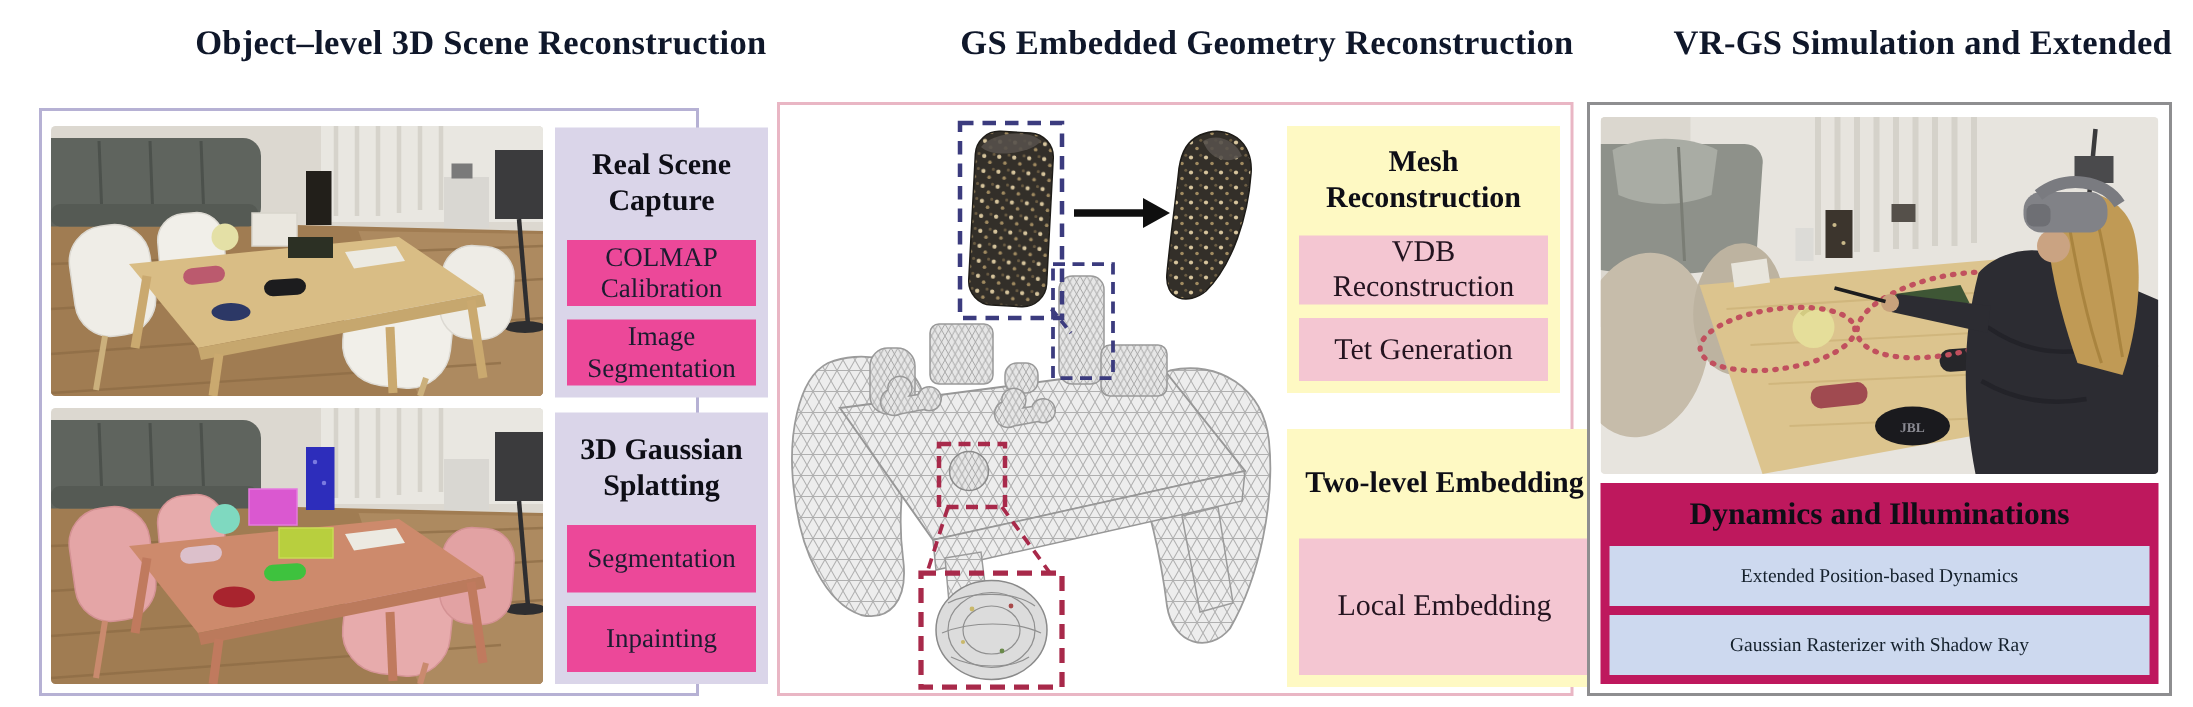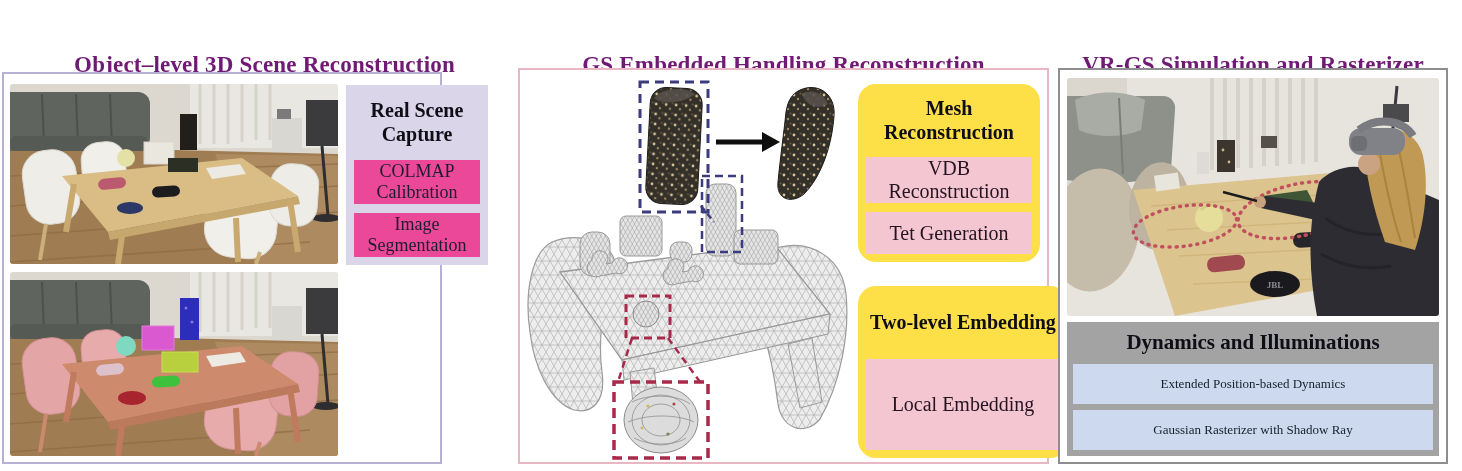--- a/index.html
+++ b/index.html
@@ -1,56 +1,56 @@
 <!DOCTYPE html>
 <html><head>
 <meta charset="utf-8">
 <style>
   html,body{margin:0;padding:0;background:#ffffff;}
   .canvas{position:relative;width:1462px;height:471px;background:#ffffff;overflow:hidden;
           font-family:"Liberation Serif","DejaVu Serif",serif;}
-  .col-title{position:absolute;top:16px;text-align:center;font-weight:bold;font-size:23px;
-             color:#701a75;letter-spacing:.2px;margin-top:36px;}
+  .col-title{position:absolute;top:16px;text-align:right;font-weight:bold;font-size:23px;
+             color:#0f172a;letter-spacing:.2px;}
   #title-left{left:18px;width:493px;}
   #title-middle{left:518px;width:531px;}
   #title-right{left:1058px;width:390px;}
   .panel{position:absolute;background:#ffffff;box-sizing:border-box;}
-  #panel-left{left:2px;top:72px;width:440px;height:392px;border:2px solid #b6b1d4;}
+  #panel-left{left:26px;top:72px;width:440px;height:392px;border:2px solid #b6b1d4;}
   #panel-middle{left:518px;top:68px;width:531px;height:396px;border:2px solid #e9b6c4;}
   #panel-right{left:1058px;top:68px;width:390px;height:396px;border:2px solid #8e8e90;}
   .photo{position:absolute;overflow:hidden;border-radius:3px;}
   .photo svg{display:block;}
   .group{position:absolute;display:flex;flex-direction:column;box-sizing:border-box;
           padding:8px;gap:9px;}
   .group-header{font-weight:bold;text-align:center;line-height:1.22;color:#0e0e16;
                 display:flex;align-items:center;justify-content:center;}
   .chip{display:flex;align-items:center;justify-content:center;text-align:center;
         line-height:1.15;flex:1;}
   
   .group.purple{background:#dad5e9;}
   .group.purple .group-header{font-size:20px;min-height:58px;}
   .group.purple .chip{background:#ec4899;color:#1c1c30;font-size:18px;}
   
-  .group.pink{background:#fde047;border-radius:18px;}
+  .group.pink{background:#fef9c3;}
   .group.pink .group-header{font-size:20px;min-height:56px;}
   .group.pink .chip{background:#f4c6d2;color:#241420;font-size:20px;}
   
-  .group.blue{background:#a3a3a3;padding:6px 6px;gap:6px;}
+  .group.blue{background:#be185d;padding:6px 6px;gap:6px;}
   .group.blue .group-header{font-size:21px;min-height:30px;}
   .group.blue .chip{background:#cdd9ef;color:#14202c;font-size:13px;}
   .mesh-art{position:absolute;left:2px;top:2px;}
 </style>
 </head>
 <body>
 
 <div class="canvas">
 
   <div class="col-title" id="title-left">Object–level 3D Scene Reconstruction</div>
-  <div class="col-title" id="title-middle">GS Embedded Handling Reconstruction</div>
-  <div class="col-title" id="title-right">VR-GS Simulation and Rasterizer</div>
+  <div class="col-title" id="title-middle">GS Embedded Geometry Reconstruction</div>
+  <div class="col-title" id="title-right">VR-GS Simulation and Extended</div>
 
   <section class="panel" id="panel-left">
 
     <div class="photo" style="left:6px;top:10px;width:328px;height:180px;">
       <svg width="328" height="180" viewBox="0 0 328 180">
         <rect width="328" height="180" fill="#dcd8d0"></rect>
         <rect x="180" y="0" width="148" height="64" fill="#e9e7e1"></rect>
         <g stroke="#d6d3cb" stroke-width="3">
           <line x1="190" y1="0" x2="190" y2="60"></line>
             <line x1="204" y1="0" x2="204" y2="60"></line>
@@ -173,20 +173,25 @@
         </g>
       </svg>
     </div>
 
     <div class="group purple" style="left:342px;top:11px;width:142px;height:180px;">
       <div class="group-header">Real Scene Capture</div>
       <div class="chip">COLMAP Calibration</div>
       <div class="chip">Image Segmentation</div>
     </div>
 
+    <div class="group purple" style="left:342px;top:201px;width:142px;height:181px;">
+      <div class="group-header">3D Gaussian Splatting</div>
+      <div class="chip">Segmentation</div>
+      <div class="chip">Inpainting</div>
+    </div>
   </section>
 
   <section class="panel" id="panel-middle">
 
     <svg class="mesh-art" width="332" height="388" viewBox="0 0 332 388">
       <defs>
         <pattern id="mesh" width="16" height="14" patternUnits="userSpaceOnUse">
           <rect width="16" height="14" fill="#ededed"></rect>
           <path d="M0,0 L8,14 L16,0 M0,14 L8,0 L16,14 M0,7 H16" stroke="#b0b0b0" stroke-width="0.7" fill="none"></path>
         </pattern>

